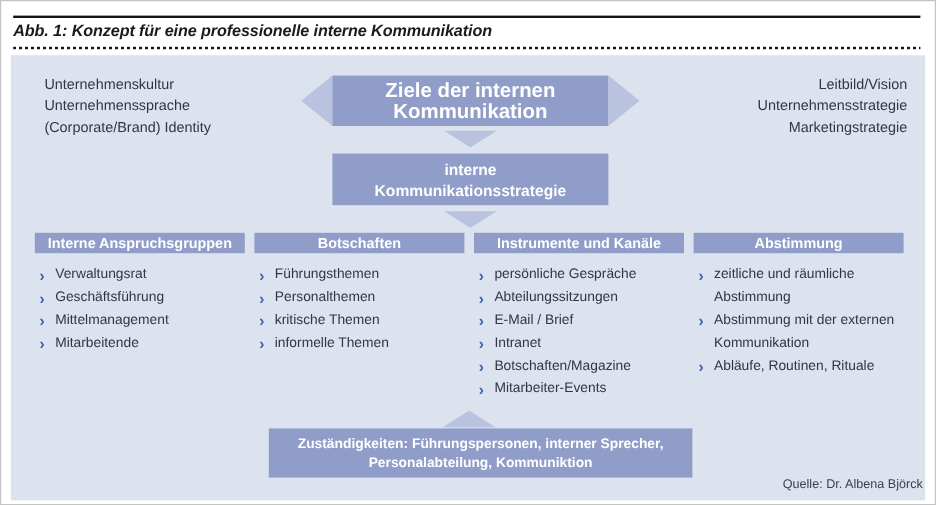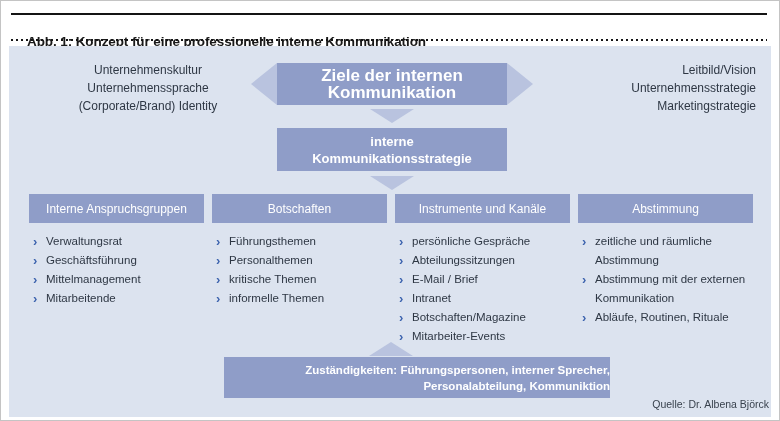--- a/index.html
+++ b/index.html
@@ -9,47 +9,48 @@
     border: 1px solid #c4c4c4;
     background: #ffffff;
     font-family: "Liberation Sans", sans-serif;
     overflow: hidden;
   }
   .rule-top {
     position: absolute; left: 10px; top: 12px; width: 756px; height: 2px;
     background: #141414;
   }
   .fig-title {
-    position: absolute; left: 10px; top: 17px; margin: 16px;
+    position: absolute; left: 10px; top: 17px; margin: 0;
     font-size: 13.5px; font-weight: bold; color: var(--title-text, #1a1a1a);
     letter-spacing: -0.1px;
+    font-style: italic;
   }
   .rule-dotted {
     position: absolute; left: 10px; top: 38px; width: 756px; height: 2px;
     background: repeating-linear-gradient(90deg, #141414 0 2px, transparent 2px 5px);
   }
   .panel {
     position: absolute; left: 8px; top: 45px; width: 762px; height: 371px;
     background: var(--panel-bg, #dce3ef);
   }
   .ctx {
     position: absolute; top: 15px;
     font-size: 12px; line-height: 18px; color: var(--body-text, #2e3744);
   }
-  .ctx.left  { left: 40px;  width: 198px; text-align: center; }
+  .ctx.left  { left: 28px;  width: 198px; text-align: left; }
   .ctx.right { left: 537px; width: 210px; text-align: right; }
   .box {
     position: absolute; background: var(--box-fill, #8f9dc8);
     color: var(--box-text, #ffffff); font-weight: bold; text-align: center;
     display: flex; flex-direction: column; justify-content: center; align-items: center;
   }
   .box div { white-space: nowrap; }
   .top-box { left: 268px; top: 17px; width: 230px; height: 42px; font-size: 17px; line-height: 17px; }
   .mid-box { left: 268px; top: 82px; width: 230px; height: 43px; font-size: 13px; line-height: 17px; }
-  .bottom-box { left: 215px; top: 311px; width: 386px; height: 41px; font-size: 11.5px; line-height: 16px; align-items: flex-end; }
+  .bottom-box { left: 215px; top: 311px; width: 353px; height: 41px; font-size: 11.5px; line-height: 16px; }
   .tri { position: absolute; width: 0; height: 0; }
   .tri-left {
     left: 242px; top: 17px;
     border-top: 21px solid transparent; border-bottom: 21px solid transparent;
     border-right: 26px solid var(--arrow-fill, #b9c3df);
   }
   .tri-right {
     left: 498px; top: 17px;
     border-top: 21px solid transparent; border-bottom: 21px solid transparent;
     border-left: 26px solid var(--arrow-fill, #b9c3df);
@@ -65,22 +66,22 @@
     left: 360px; top: 296px;
     border-left: 22px solid transparent; border-right: 22px solid transparent;
     border-bottom: 14px solid var(--arrow-fill, #b9c3df);
   }
   .columns {
     position: absolute; left: 20px; top: 148px; width: 724px;
     display: flex; gap: 8px;
   }
   .column { width: 175px; flex: 0 0 175px; }
   .col-header {
-    height: 29px; background: var(--box-fill, #8f9dc8);
-    color: var(--box-text, #ffffff); font-weight: normal; font-size: 12px;
+    height: 17px; background: var(--box-fill, #8f9dc8);
+    color: var(--box-text, #ffffff); font-weight: bold; font-size: 12px;
     display: flex; align-items: center; justify-content: center;
     white-space: nowrap;
   }
   .col-list { margin-top: 9px; padding-left: 4px; }
   .list-item {
     display: flex; align-items: flex-start;
     font-size: 11.5px; line-height: 19px; color: var(--body-text, #2e3744);
   }
   .chevron {
     flex: 0 0 13px; width: 13px;

